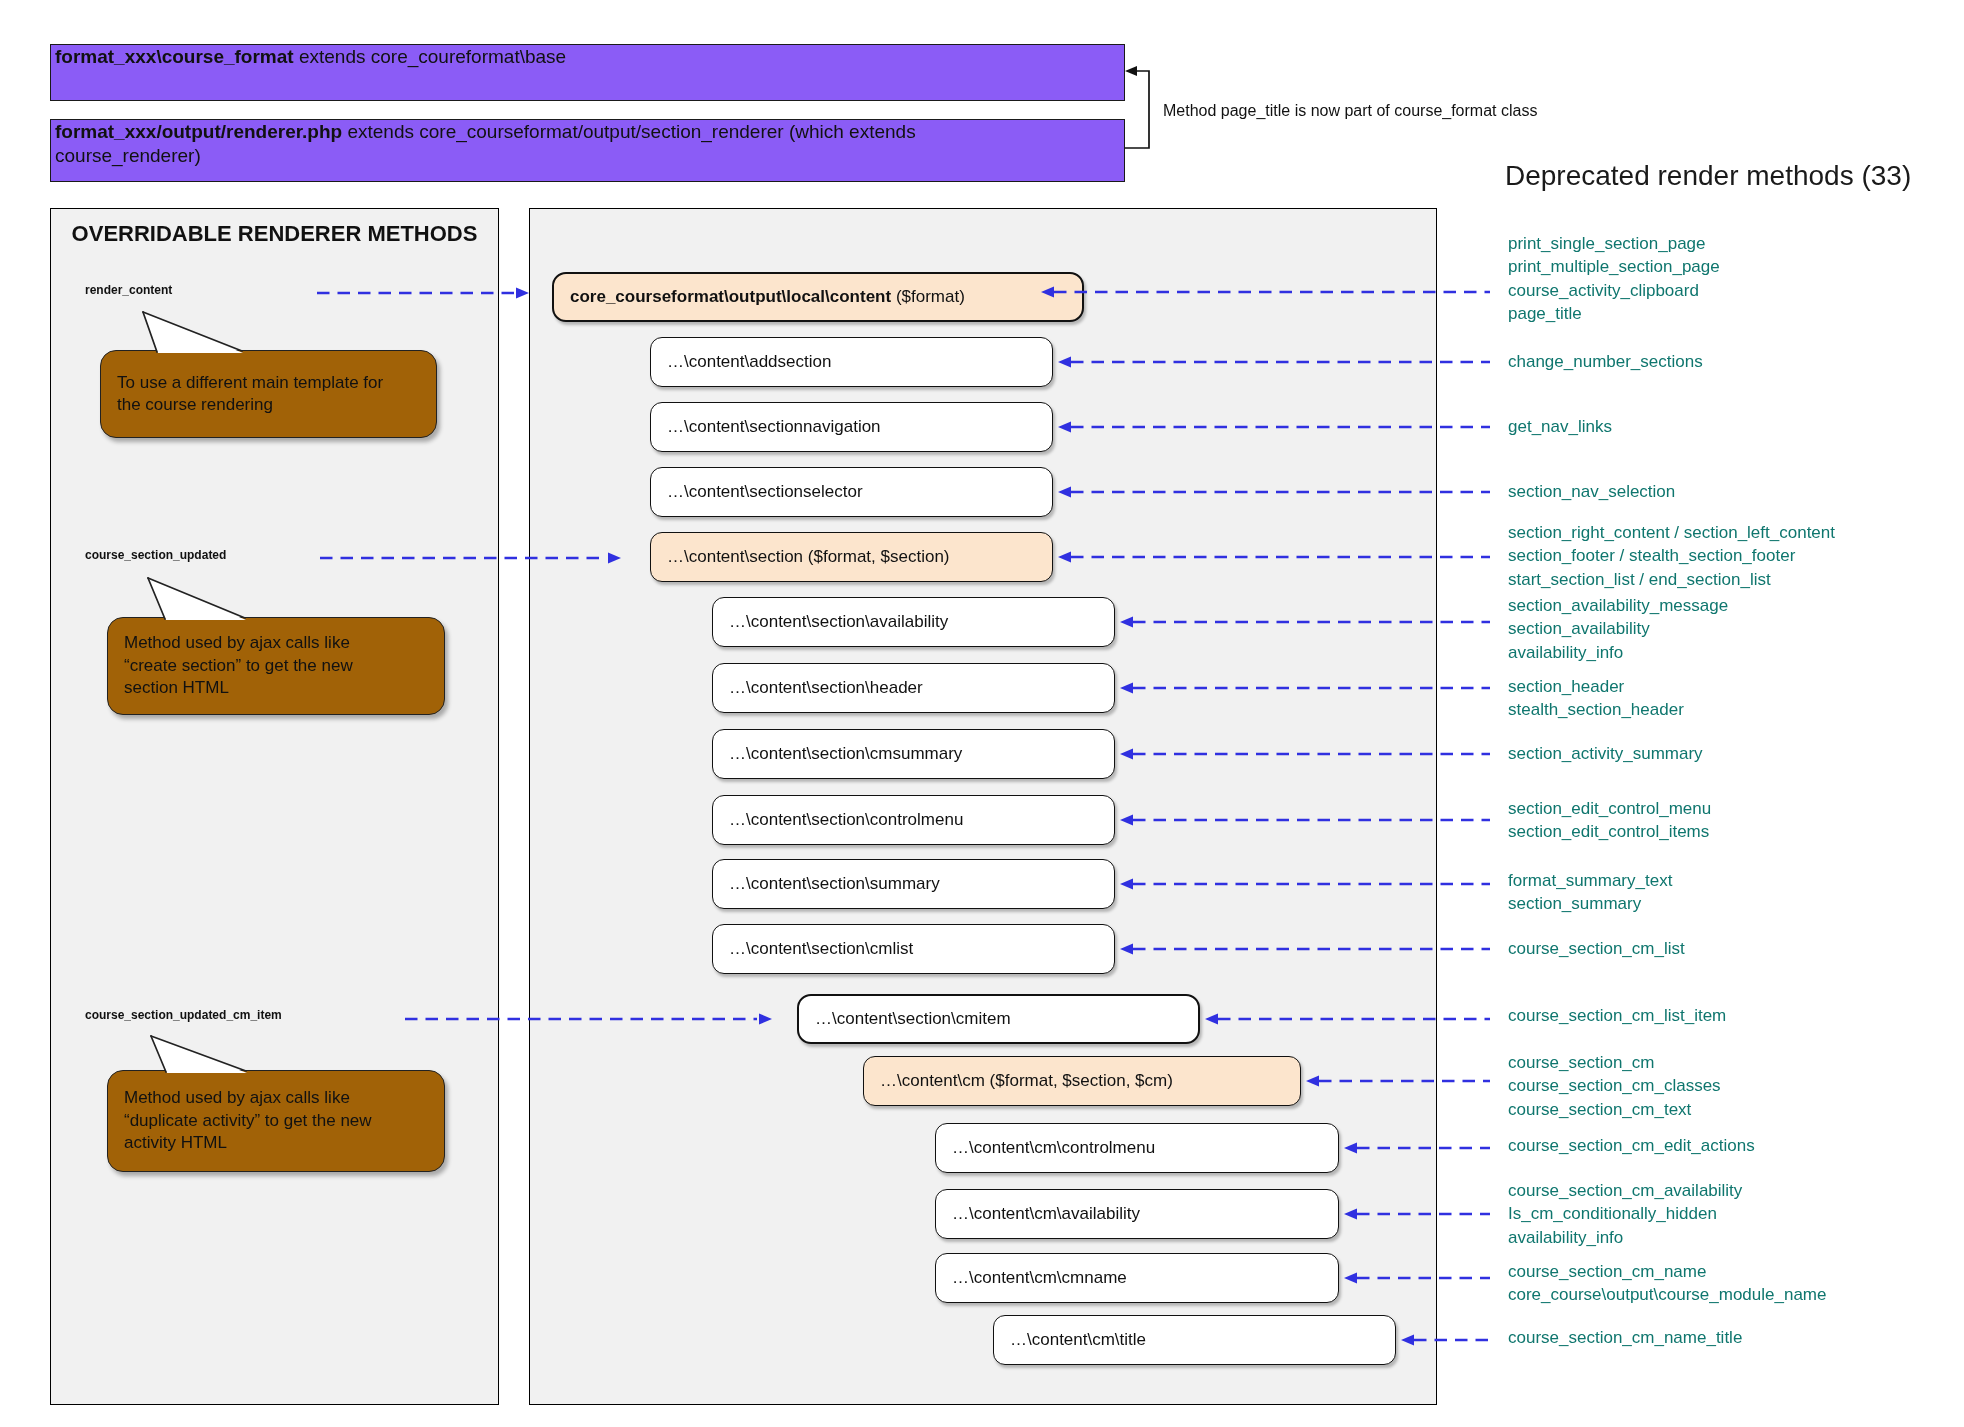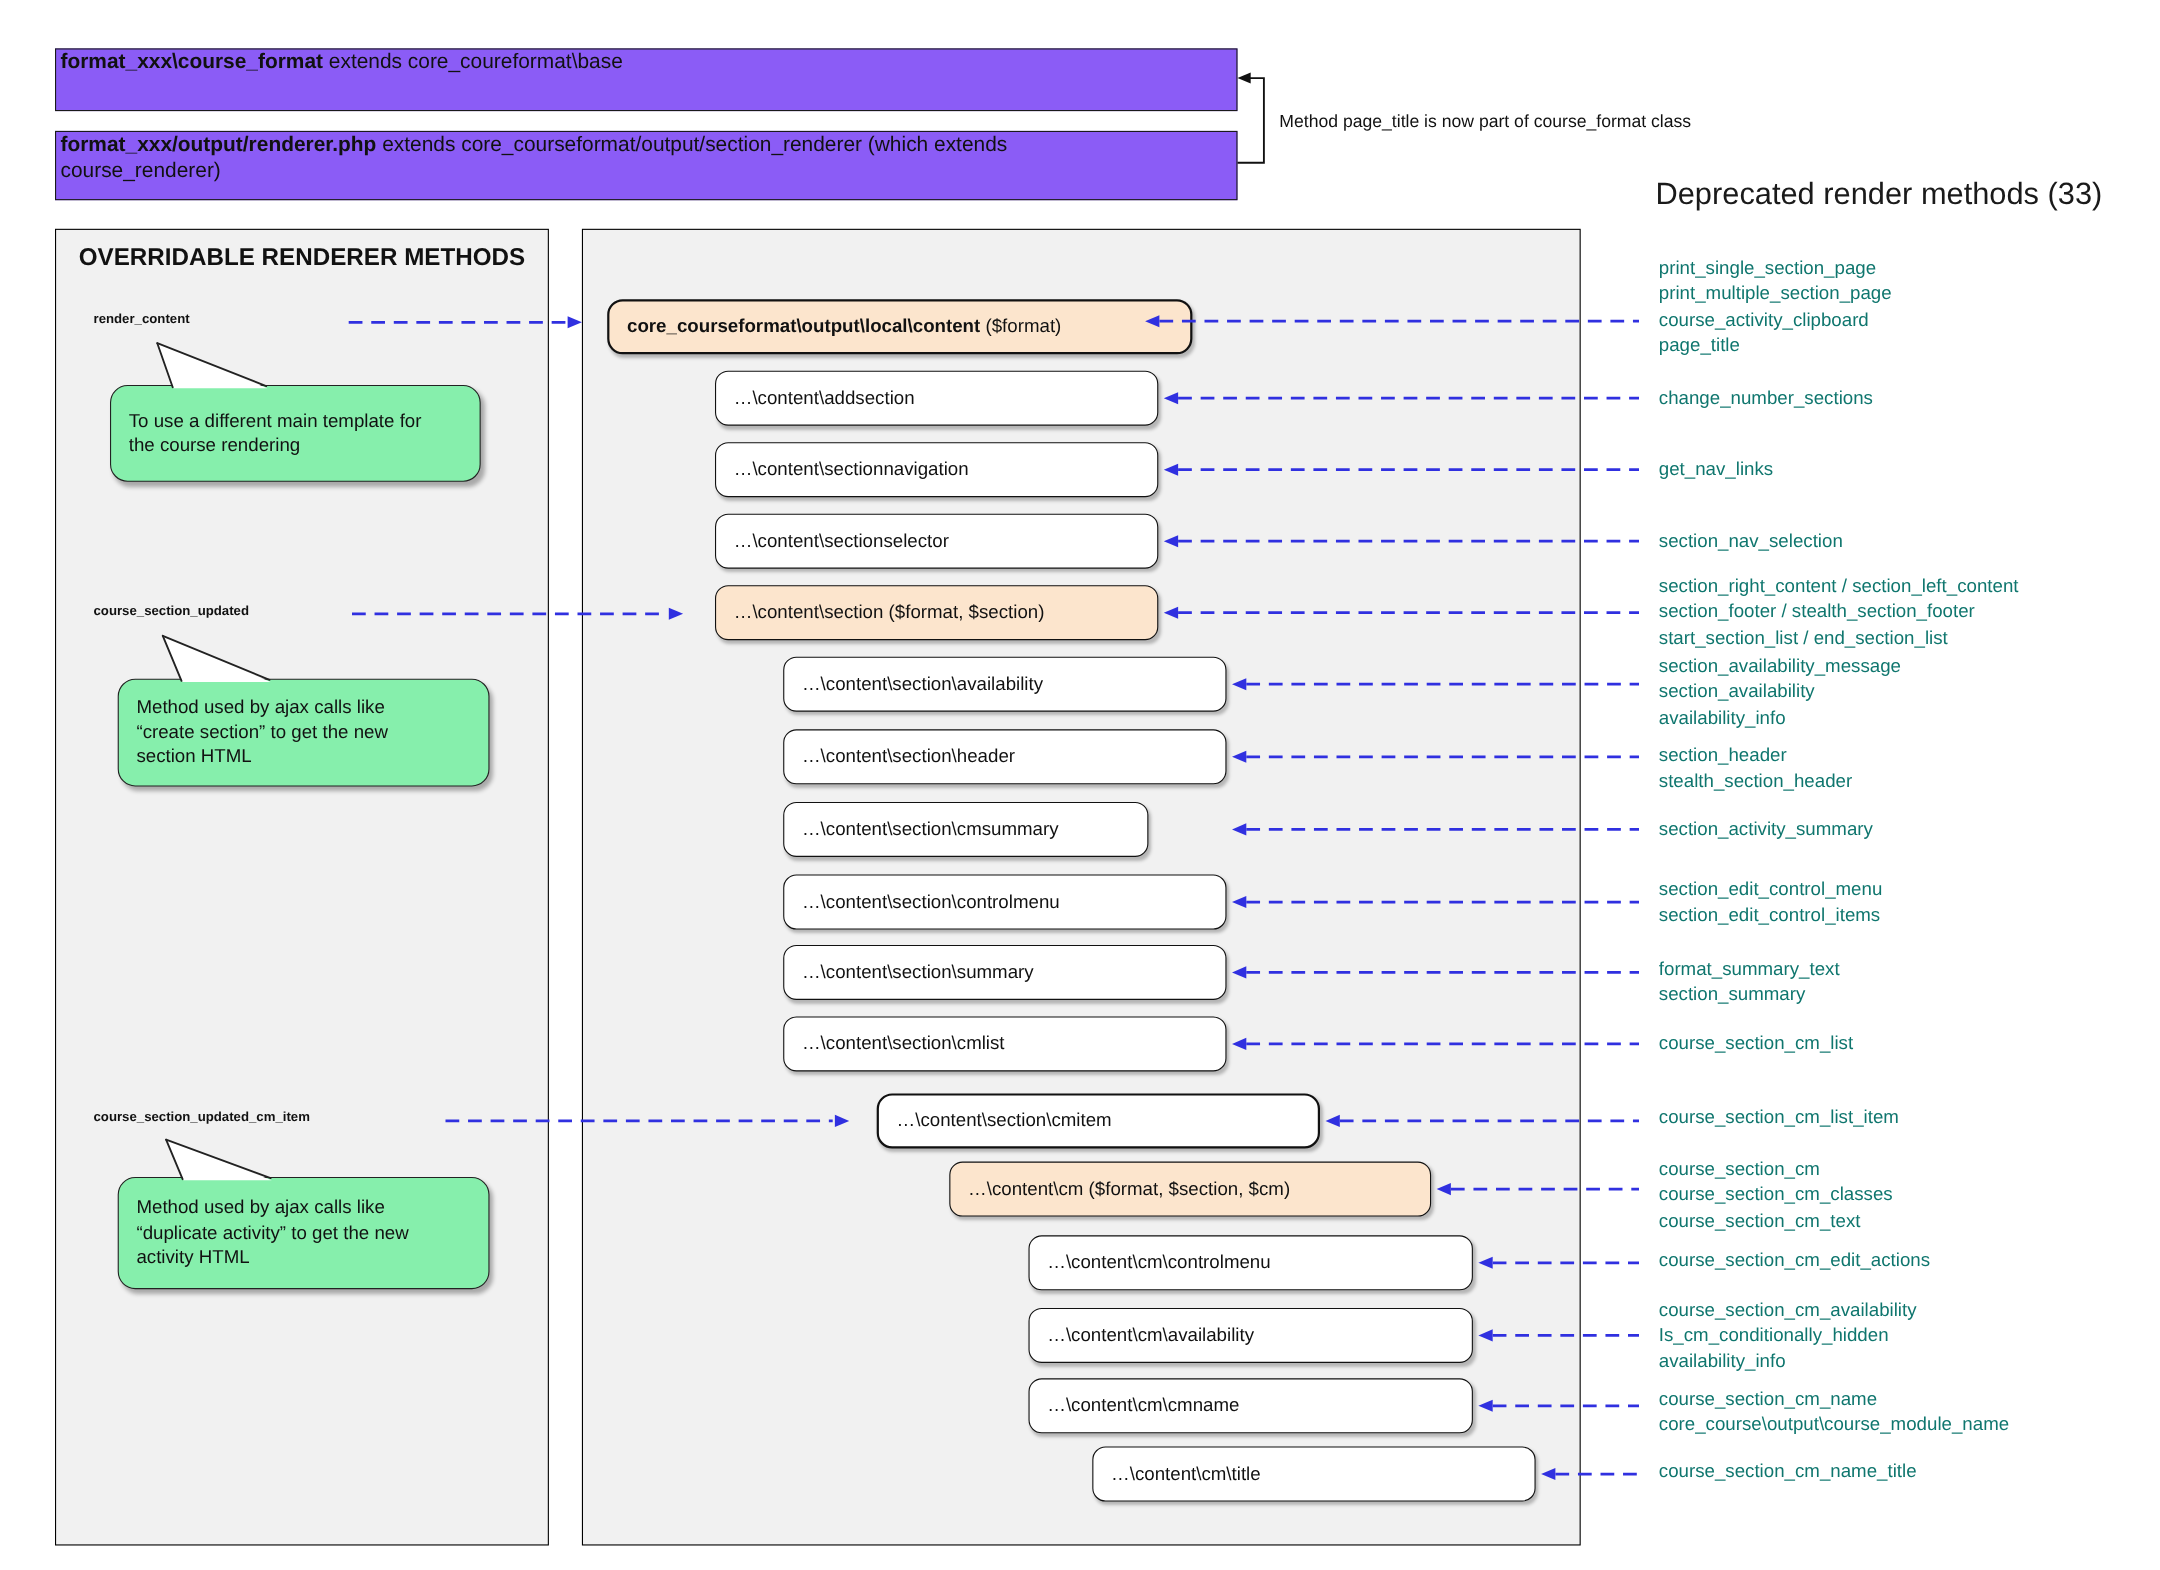--- a/index.html
+++ b/index.html
@@ -33,21 +33,21 @@
   }
   .tbox.orange{background:#fce5cd;}
   .tbox.strong{border-width:2.6px;border-radius:14px;}
   .tbox b{font-weight:bold;}
   
   .mlabel{
     position:absolute;font-size:12px;font-weight:bold;white-space:nowrap;text-align:center;
   }
   
   .bubble{
-    position:absolute;background:#86efac;border:1.6px solid #222;border-radius:16px;
+    position:absolute;background:#a16207;border:1.6px solid #222;border-radius:16px;
     box-sizing:border-box;display:flex;flex-direction:column;justify-content:center;
     padding:10px 16px;font-size:17px;line-height:22.5px;
     box-shadow:3px 4px 4px rgba(0,0,0,0.3);z-index:5;
   }
   
   .dep-title{
     position:absolute;font-size:28px;color:#1a1a1a;white-space:nowrap;
   }
   .dep-group{
     position:absolute;font-size:17px;line-height:23.4px;white-space:nowrap;color:#0f766e;
@@ -114,21 +114,21 @@
     </div>
   <div class="tbox" style="left:712px;top:597px;width:403px;">
       <span>…\content\section\availability</span>
     </div>
   <div class="tbox orange" style="left:650px;top:532px;width:403px;">
       <span>…\content\section ($format, $section)</span>
     </div>
   <div class="tbox" style="left:712px;top:663px;width:403px;">
       <span>…\content\section\header</span>
     </div>
-  <div class="tbox" style="left:712px;top:729px;width:332px;">
+  <div class="tbox" style="left:712px;top:729px;width:403px;">
       <span>…\content\section\cmsummary</span>
     </div>
   <div class="tbox" style="left:712px;top:795px;width:403px;">
       <span>…\content\section\controlmenu</span>
     </div>
   <div class="tbox" style="left:712px;top:859px;width:403px;">
       <span>…\content\section\summary</span>
     </div>
   <div class="tbox" style="left:712px;top:924px;width:403px;">
       <span>…\content\section\cmlist</span>

